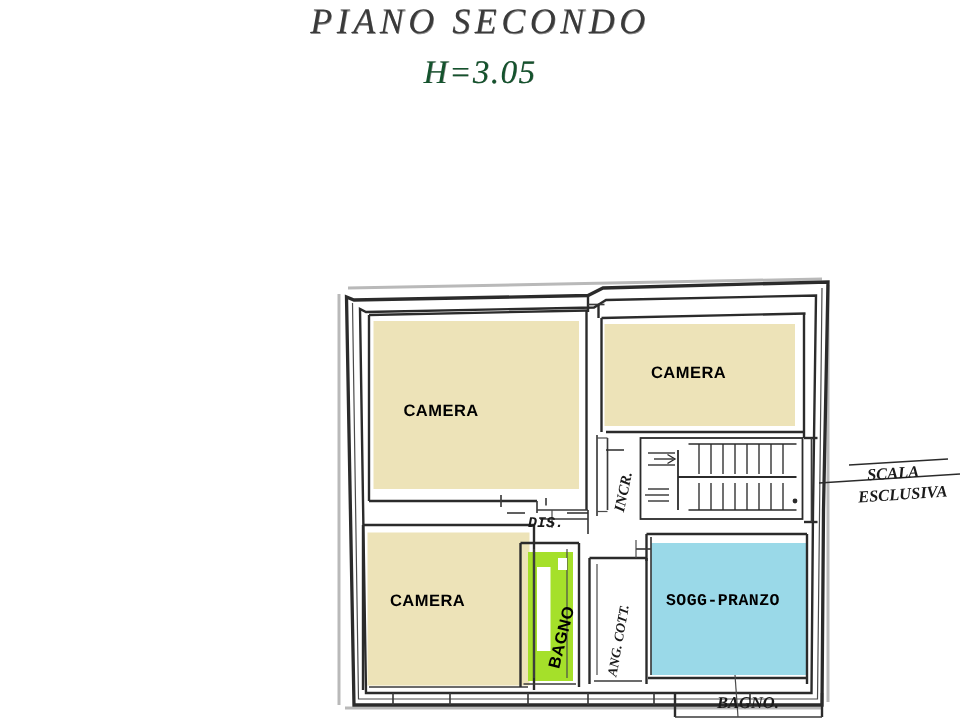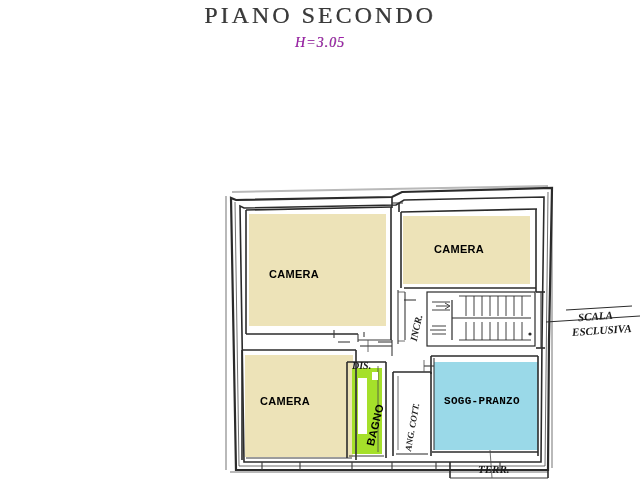--- a/index.html
+++ b/index.html
@@ -19,34 +19,35 @@
   #title-block {
     position: absolute;
     left: 0;
     top: 0;
     width: 640px;
     text-align: center;
     pointer-events: none;
   }
   #plan-title {
     font-family: "Liberation Serif", serif;
+    font-style: italic;
     font-weight: 400;
     font-size: 24px;
     letter-spacing: 3px;
     color: #3a3a3a;
     margin-top: 2px;
     text-shadow: 0.4px 0.4px 0 #8c8c8c;
   }
   #plan-height {
     font-family: "Liberation Serif", serif;
     font-style: italic;
     font-weight: 400;
-    font-size: 14px;
+    font-size: 22px;
     letter-spacing: 1px;
-    color: #a21caf;
+    color: #14532d;
     margin-top: 6px;
     text-shadow: 0.4px 0.4px 0 #8c8c8c;
   }
 
   
   #floorplan-canvas {
     position: absolute;
     left: 0;
     top: 0;
     width: 640px;
@@ -280,24 +281,24 @@
 
   <div class="room-label" style="left:260px; top:395px;">CAMERA</div>
 
   <div class="room-label vertical" style="left:364px; top:444px; transform: rotate(-76deg);">BAGNO</div>
 
   <div class="room-label" style="left:444px; top:395px;font-family:Liberation Mono, monospace;">SOGG-PRANZO</div>
 </div>
 
 <div>
 
-  <div class="plan-note" style="left:352px; top:360px;">DIS.</div>
+  <div class="plan-note" style="left:352px; top:344px;font-family:Liberation Mono, monospace;">DIS.</div>
 
   <div class="plan-note" style="left:408px; top:340px; transform-origin:left top; transform: rotate(-78deg);">INCR.</div>
 
   <div class="plan-note small" style="left:403px; top:450px; transform-origin:left top; transform: rotate(-80deg);">ANG. COTT.</div>
 
-  <div class="plan-note" style="left:478px; top:463px; font-size:11px;">TERR.</div>
+  <div class="plan-note" style="left:478px; top:463px; font-size:11px;">BAGNO.</div>
 
   <div class="plan-note" style="left:578px; top:310px; font-size:11px; transform: rotate(-4deg);">SCALA</div>
 
   <div class="plan-note" style="left:572px; top:324px; font-size:11px; transform: rotate(-4deg);">ESCLUSIVA</div>
 </div>
 
 </body></html>

